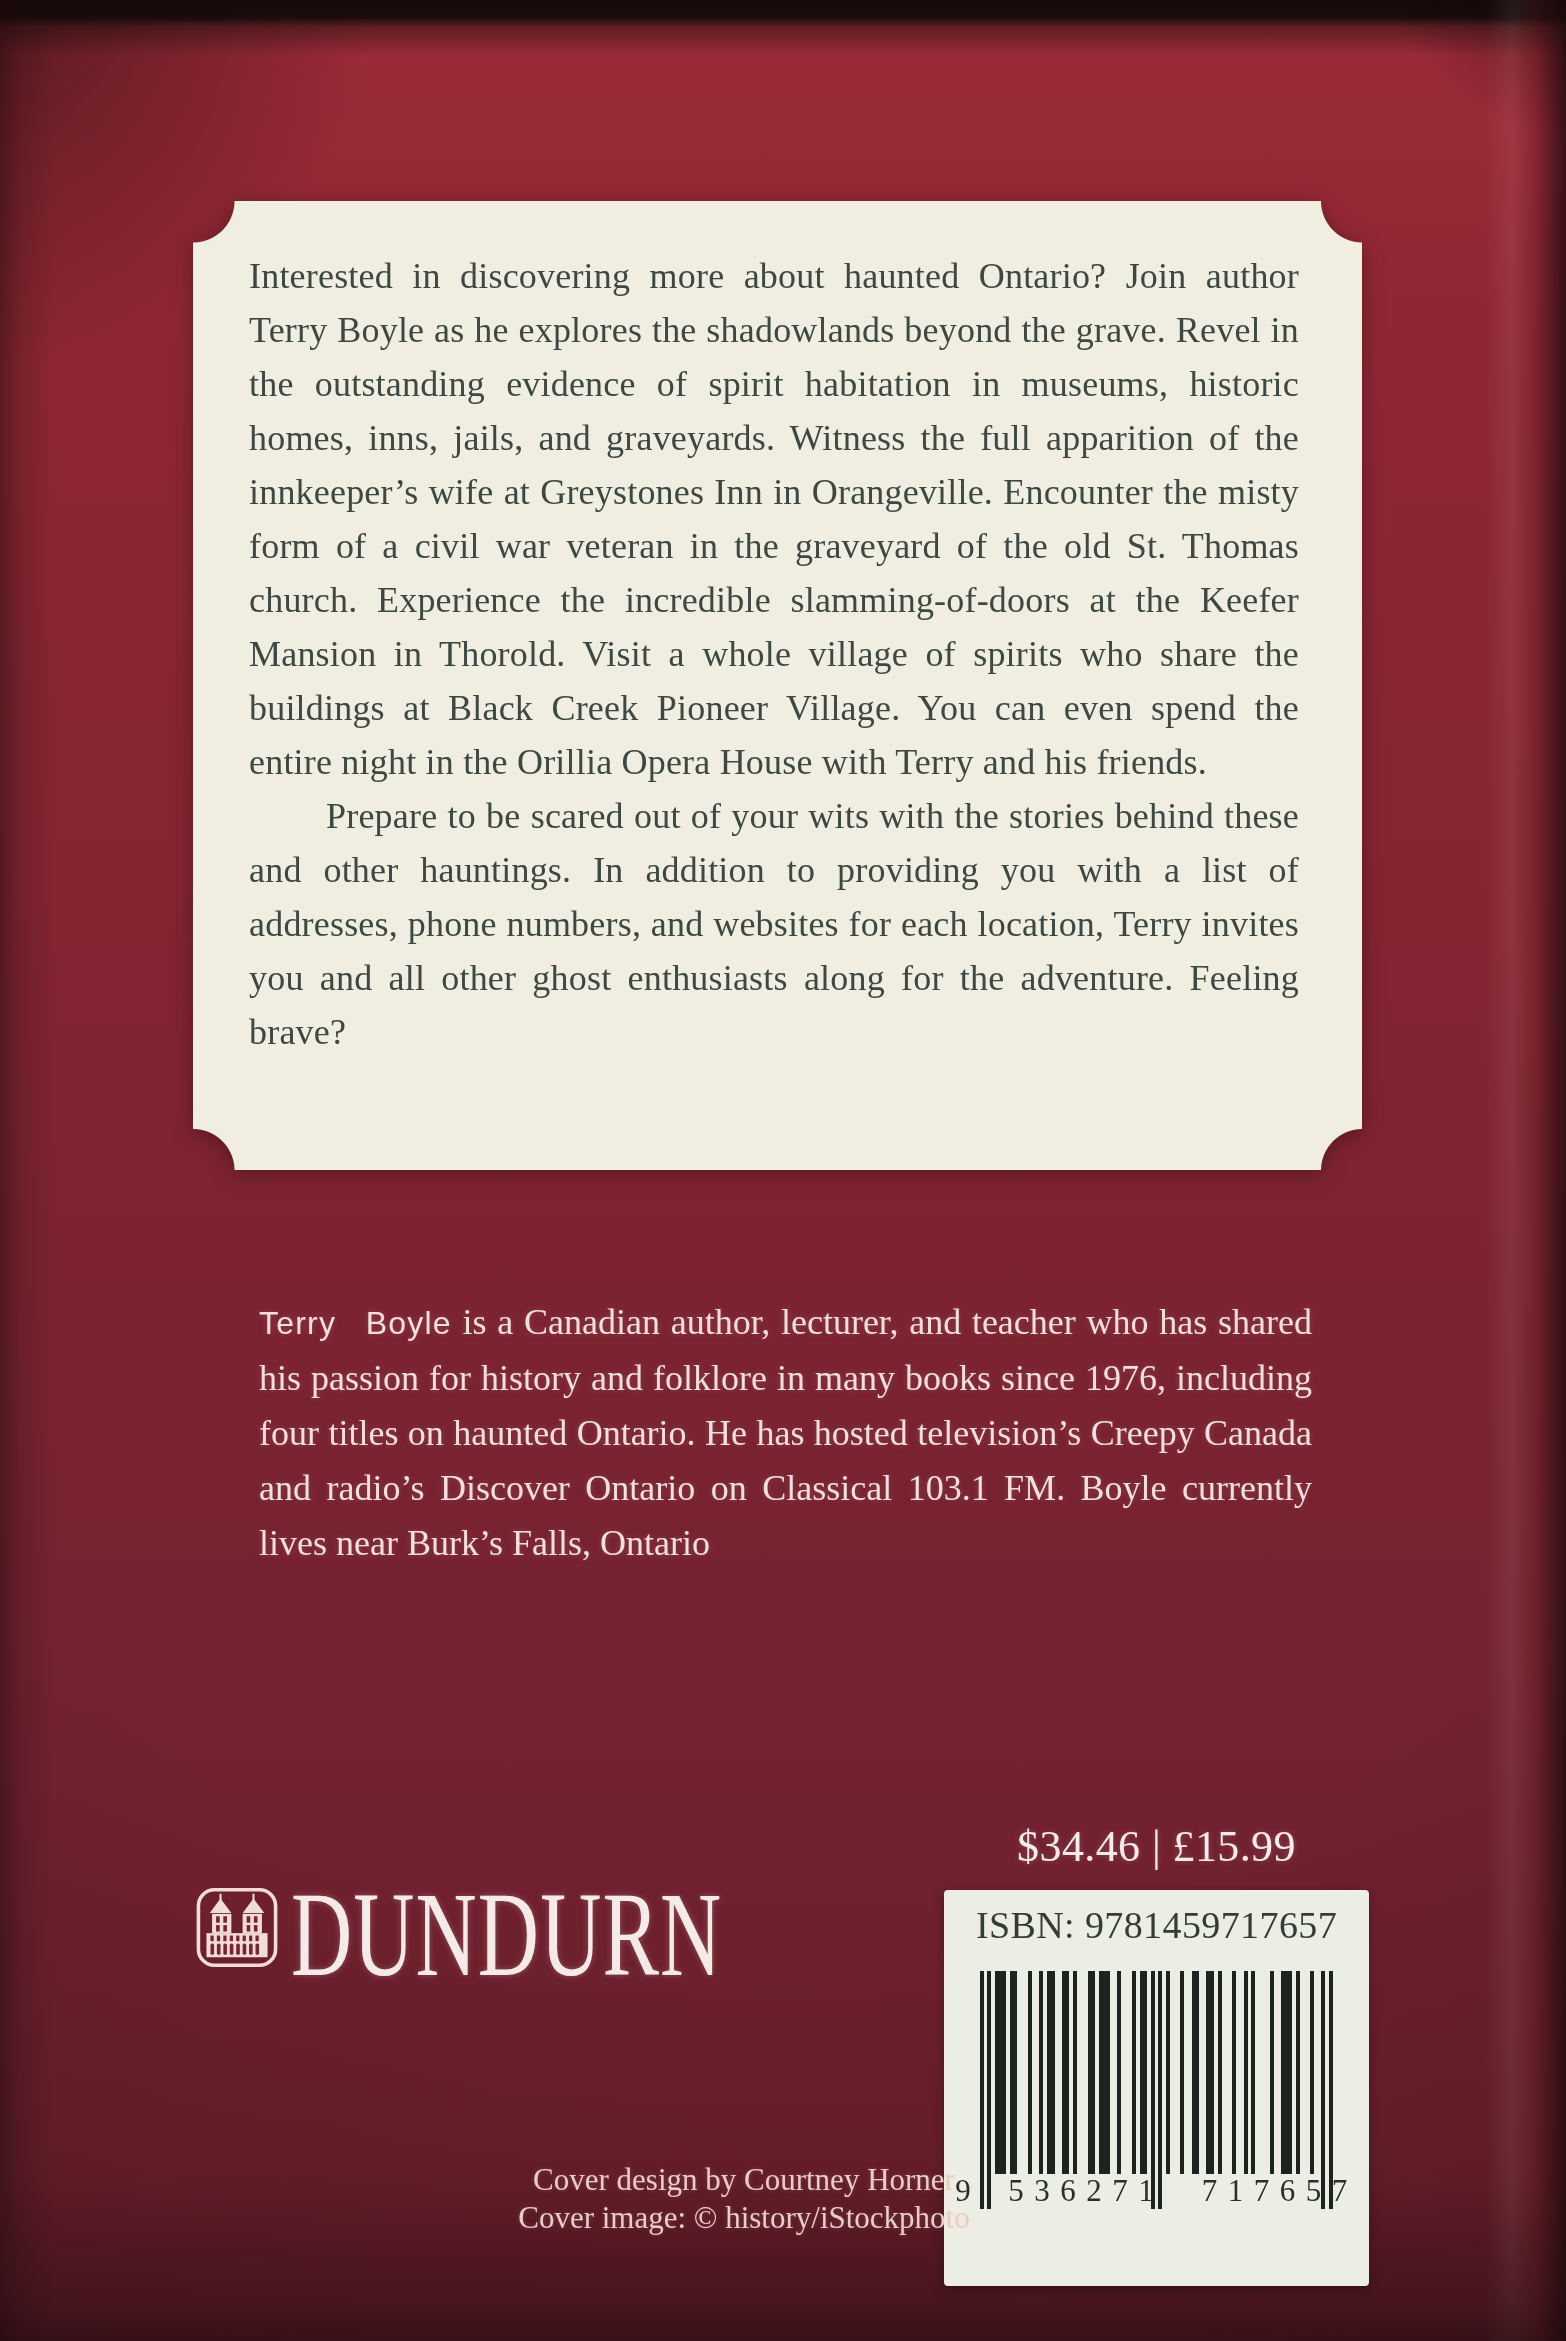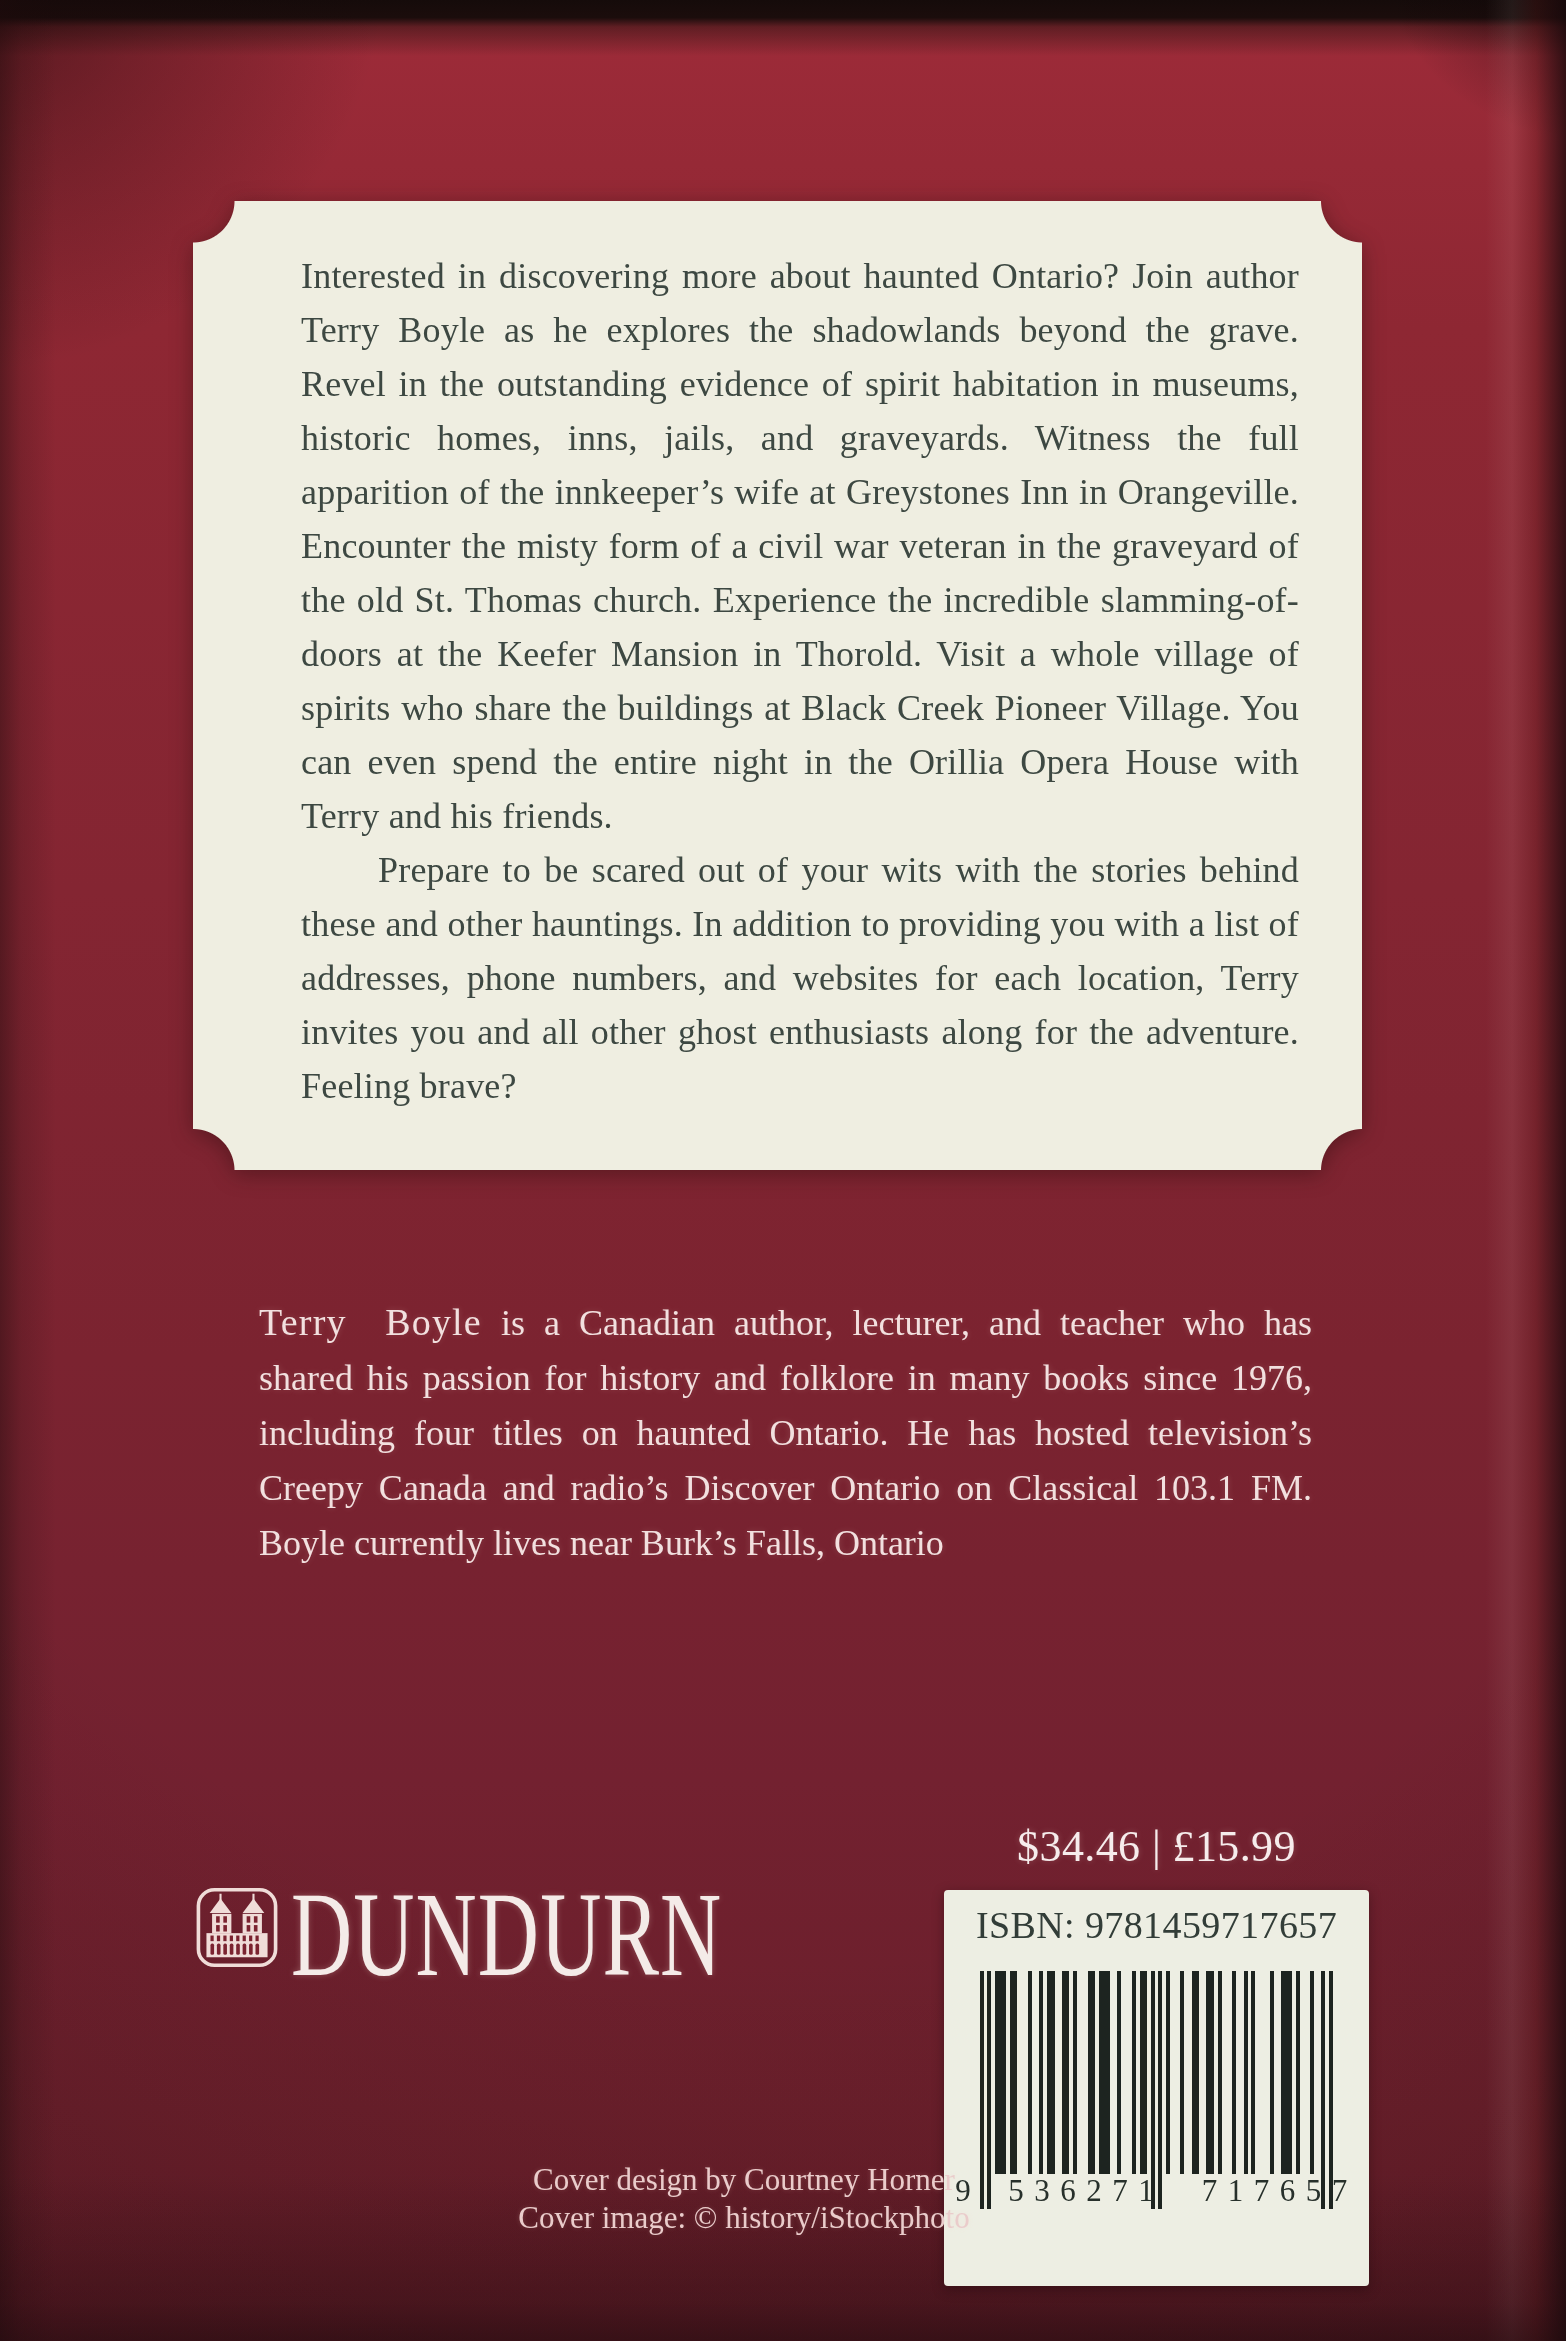--- a/index.html
+++ b/index.html
@@ -22,36 +22,36 @@
   .panel{
     position:absolute;left:193px;top:201px;width:1169px;height:969px;
     --pc:#efeee1;
     background:
       radial-gradient(circle at 0 0, rgba(0,0,0,0) 41px, var(--pc) 42px) top left/51% 51% no-repeat,
       radial-gradient(circle at 100% 0, rgba(0,0,0,0) 41px, var(--pc) 42px) top right/50% 51% no-repeat,
       radial-gradient(circle at 0 100%, rgba(0,0,0,0) 41px, var(--pc) 42px) bottom left/51% 50% no-repeat,
       radial-gradient(circle at 100% 100%, rgba(0,0,0,0) 41px, var(--pc) 42px) bottom right/50% 50% no-repeat;
     filter:drop-shadow(0 4.8px 11.3px rgba(40,10,12,.45));
     box-sizing:border-box;
-    padding:48px 63px 0 108px;
+    padding:48px 63px 0 56px;
   }
   .panel p{
     margin:0;color:#3d4842;font-size:36px;line-height:54px;
     text-align:justify;letter-spacing:0.2px;
   }
   .panel p.indent{text-indent:77px;}
 
   
   .bio{
     position:absolute;left:259px;top:1295px;width:1053px;
     color:#f2e0df;font-size:36px;line-height:55px;text-align:justify;
     text-shadow:0 0 6.4px rgba(255,220,210,.18);
   }
   .bio .name{
-    font-family:Liberation Serif, serif;font-size:38px;letter-spacing:1.2px;word-spacing:17.7px;
+    font-family:Liberation Sans, sans-serif;font-size:32px;letter-spacing:1.2px;word-spacing:17.7px;
   }
   .bio .ital{}
 
   
   .price{
     position:absolute;left:944px;top:1821px;width:425px;text-align:center;
     color:#f6ecec;font-size:44px;letter-spacing:0.4px;
     text-shadow:0 0 6.4px rgba(255,225,215,.22);
   }
 

